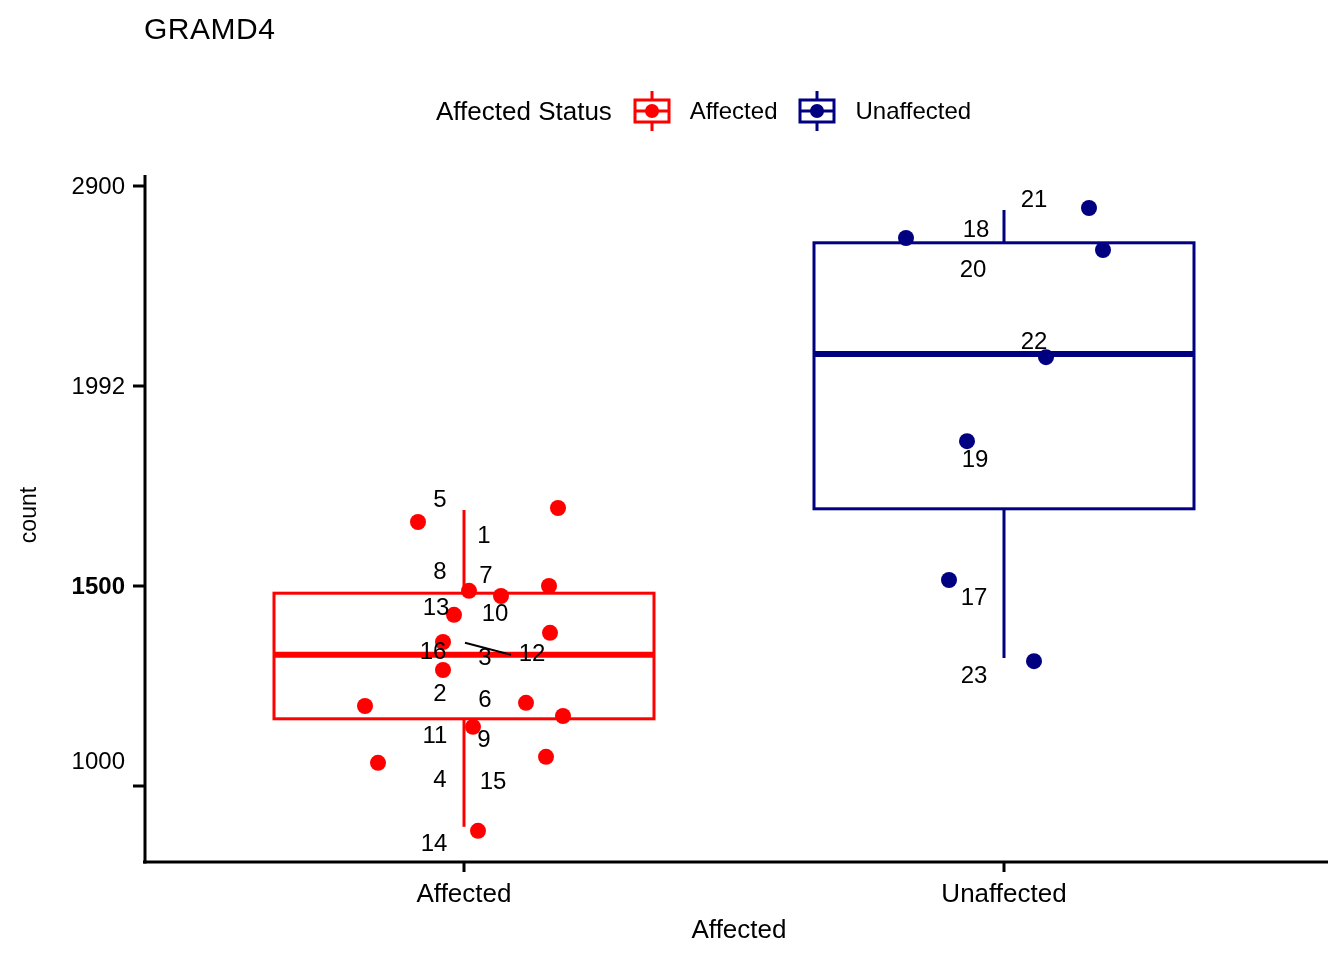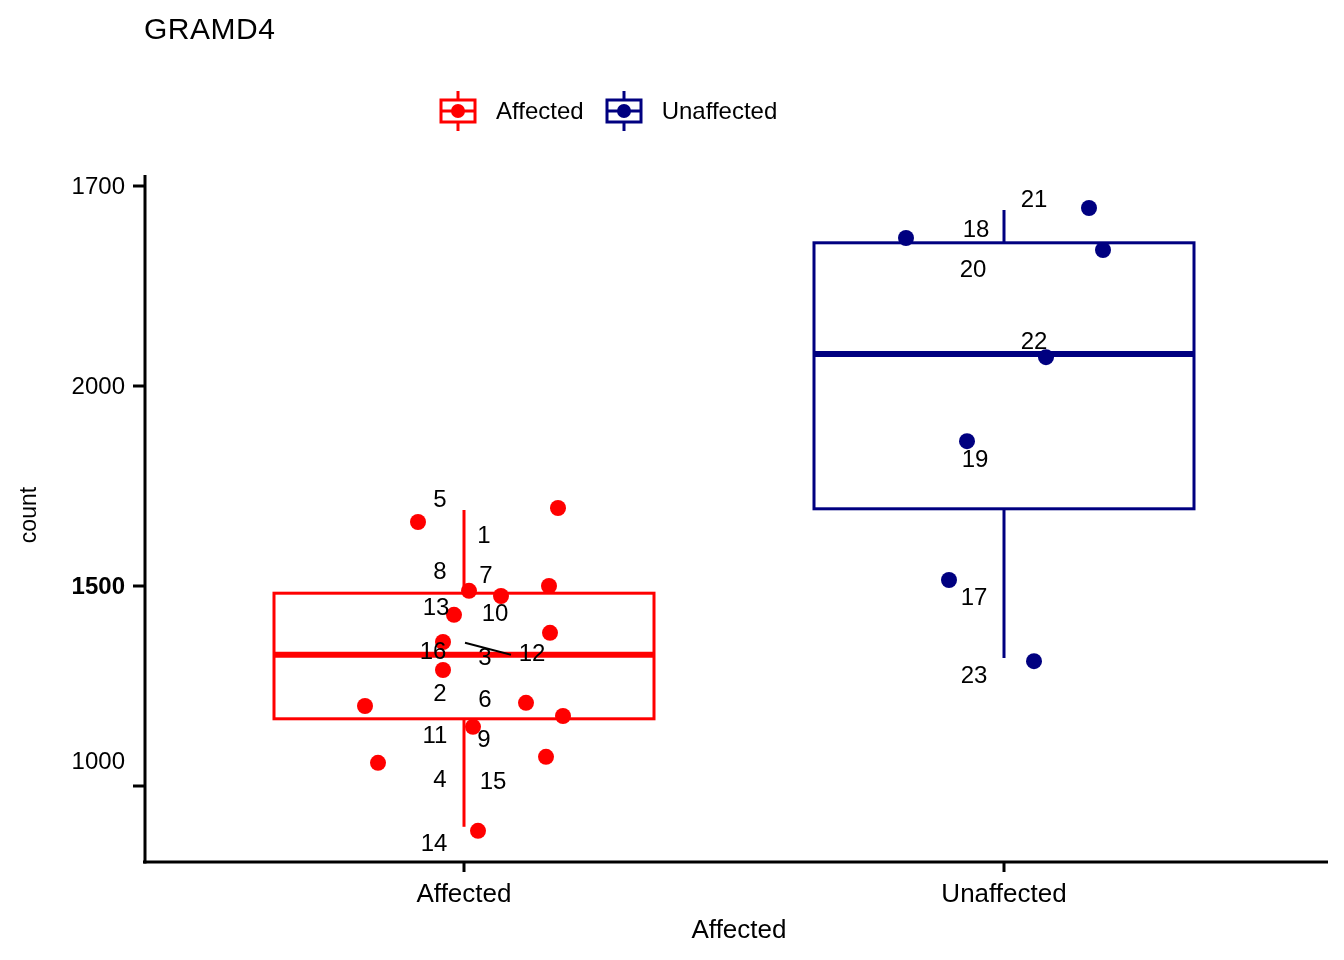--- a/index.html
+++ b/index.html
@@ -92,20 +92,21 @@
         <text x="1034" y="340" text-anchor="middle" dominant-baseline="central" fill="#000000">22</text>
         <text x="975" y="458" text-anchor="middle" dominant-baseline="central" fill="#000000">19</text>
         <text x="974" y="596" text-anchor="middle" dominant-baseline="central" fill="#000000">17</text>
         <text x="974" y="674.8" text-anchor="middle" dominant-baseline="central" fill="#000000">23</text>
       </g>
     </svg>
 
   <div class="abs chart-title">GRAMD4</div>
 
   <div class="abs legend-row">
+    <span class="legend-title">Affected Status</span>
     <span class="legend-item">
       <svg class="legend-key" id="legend-key-0" viewBox="0 0 44 44">
           <line x1="22" y1="2" x2="22" y2="11" stroke="#ff0000" stroke-width="3"></line>
           <line x1="22" y1="33" x2="22" y2="42" stroke="#ff0000" stroke-width="3"></line>
           <rect x="5" y="11" width="34" height="22" fill="none" stroke="#ff0000" stroke-width="3"></rect>
           <line x1="5" y1="22" x2="39" y2="22" stroke="#ff0000" stroke-width="3"></line>
           <circle cx="22" cy="22" r="7" fill="#ff0000"></circle>
         </svg>
       <span class="legend-label">Affected</span>
     </span>
@@ -117,21 +118,21 @@
           <line x1="5" y1="22" x2="39" y2="22" stroke="#000080" stroke-width="3"></line>
           <circle cx="22" cy="22" r="7" fill="#000080"></circle>
         </svg>
       <span class="legend-label">Unaffected</span>
     </span>
   </div>
 
   <div class="abs y-title">count</div>
   <div class="abs x-title">Affected</div>
 
-  <div class="abs ytick yt0">1700</div>
-  <div class="abs ytick yt1">2000</div>
+  <div class="abs ytick yt0">2900</div>
+  <div class="abs ytick yt1">1992</div>
   <div class="abs ytick yt2">1500</div>
   <div class="abs ytick yt3">1000</div>
 
   <div class="abs xcat xc0">Affected</div>
   <div class="abs xcat xc1">Unaffected</div>
 
 </div>
 
 </body></html>

